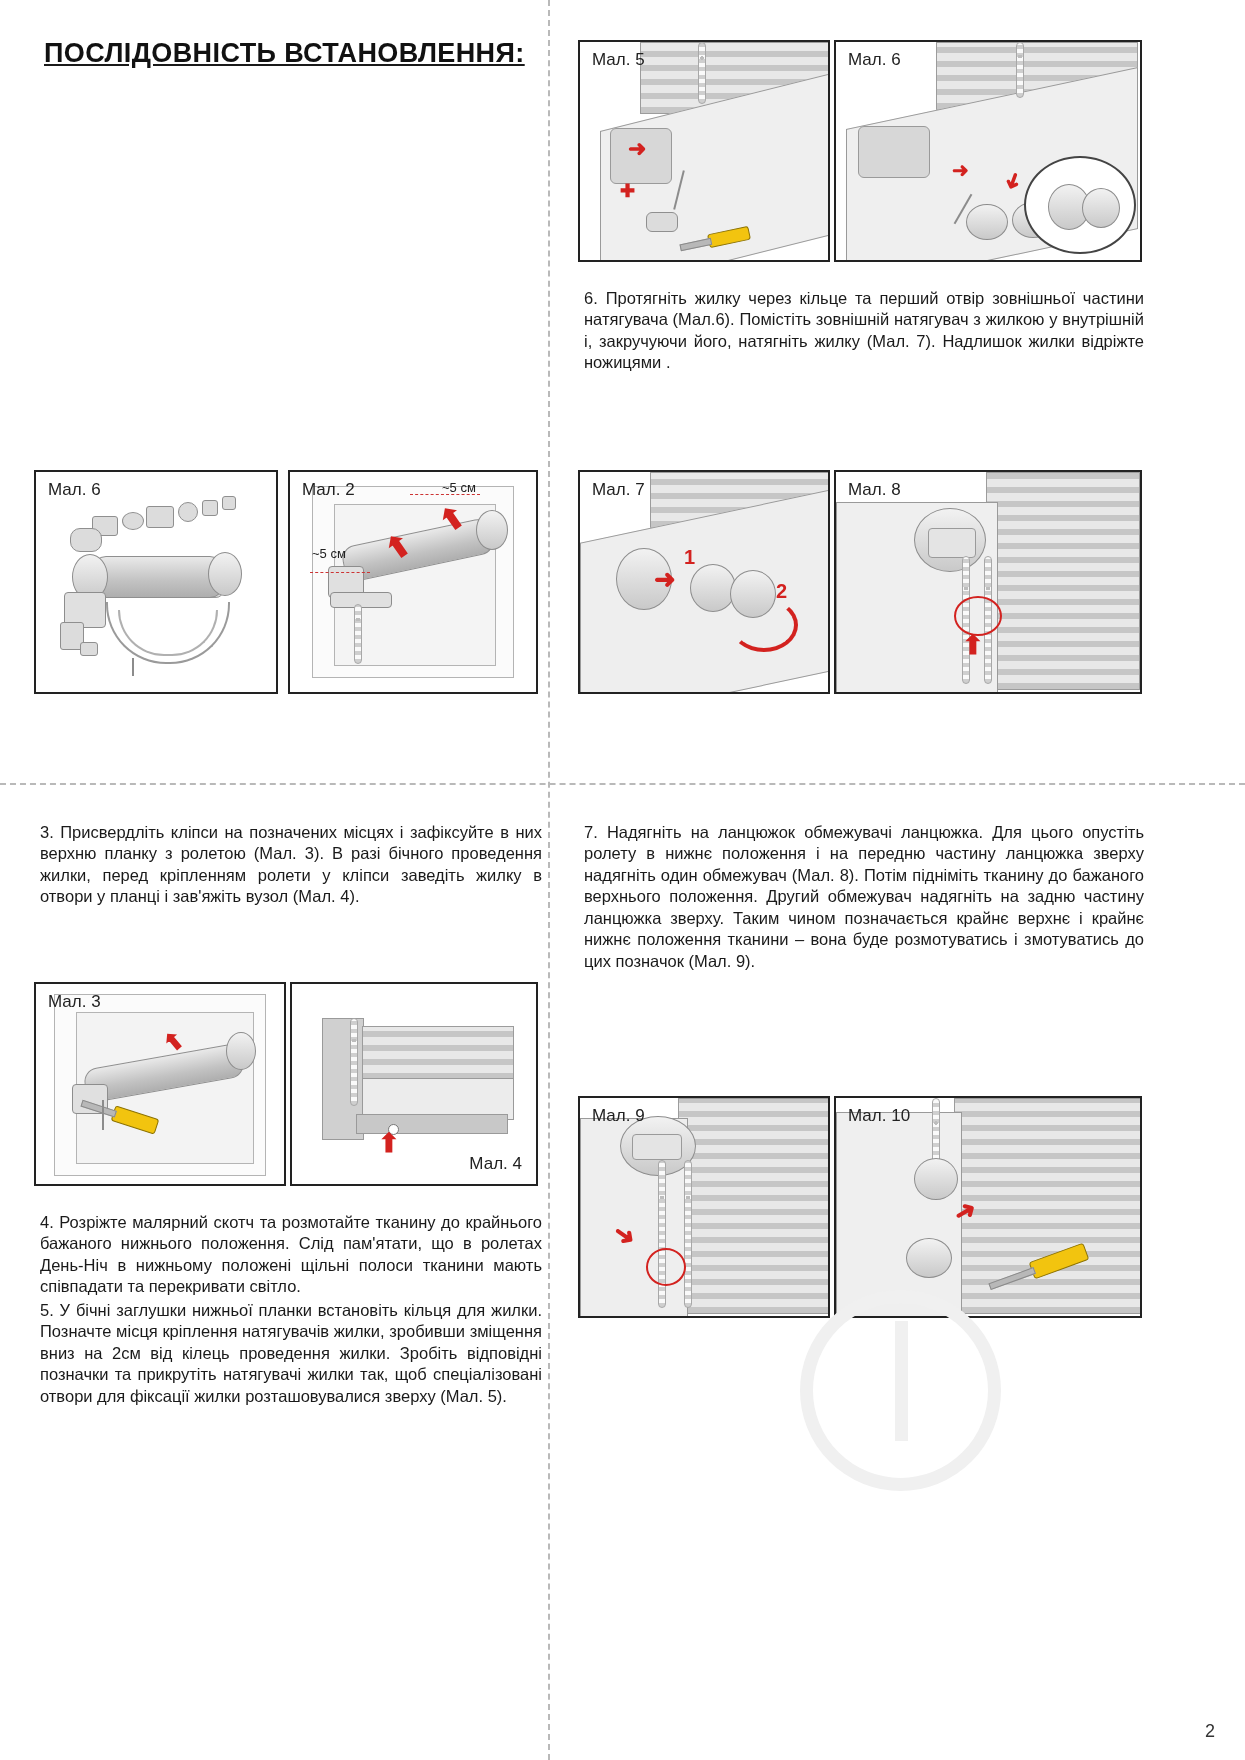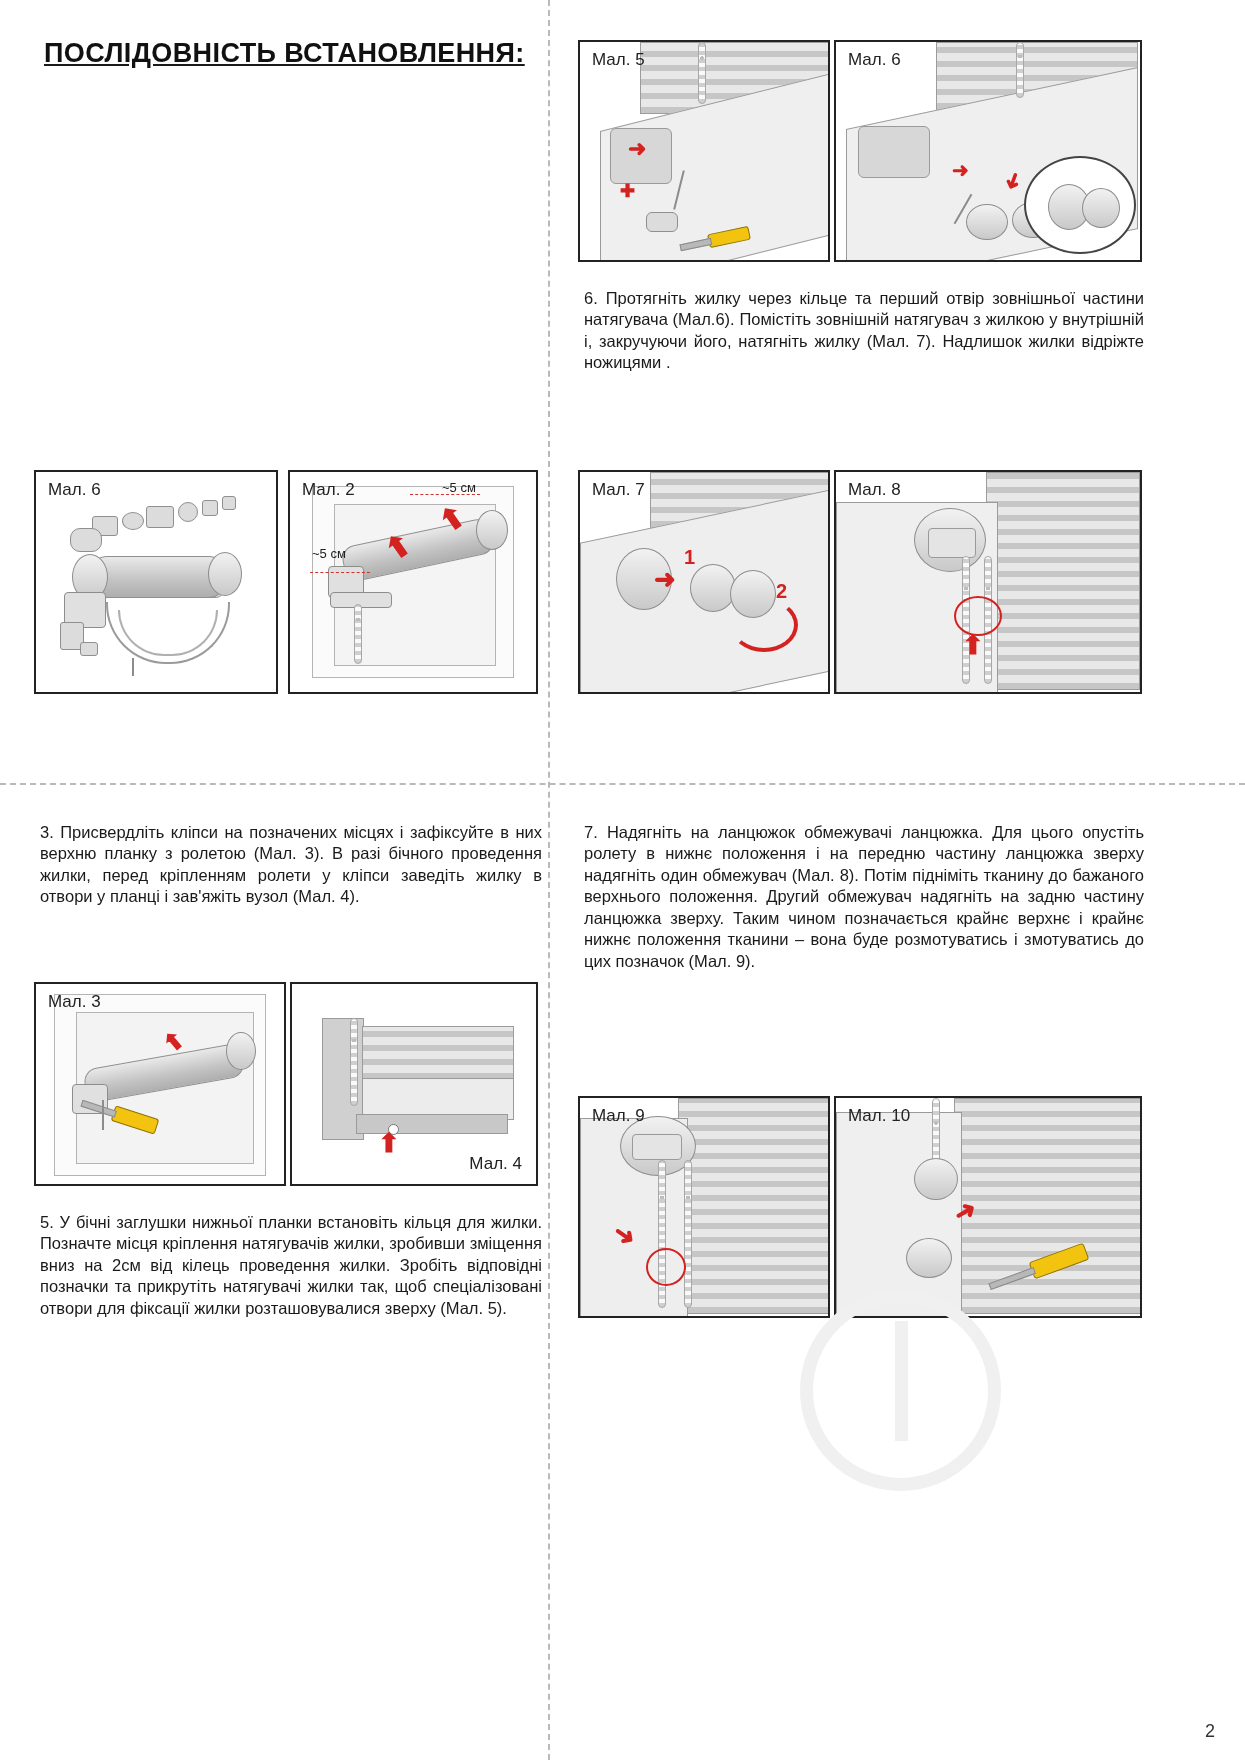--- a/index.html
+++ b/index.html
@@ -298,20 +298,21 @@
       <div class="slab light" style="left:70px; top:94px; width:150px; height:40px;"></div>
       <div class="slab" style="left:64px; top:130px; width:150px; height:18px; background:#c8c8c8;"></div>
       <div class="chain" style="left:58px; top:34px; height:86px;"></div>
       <div style="position:absolute; left:96px; top:140px; width:9px; height:9px; border-radius:50%; background:#fff; border:1px solid #777;"></div>
       <div class="arrow-red" style="left:86px; top:146px; font-size:26px;">⬆</div>
     </div>
     <span class="caption br">Мал. 4</span>
   </div>
 
   <div style="position:absolute; left:34px; top:1212px; width:502px;" class="para-block">
+    <p class="para">4. Розріжте малярний скотч та розмотайте тканину до крайнього бажаного нижнього положення. Слід пам'ятати, що в ролетах День-Ніч в нижньому положені щільні полоси  тканини мають співпадати та перекривати світло.</p>
     <p class="para">5. У бічні заглушки нижньої планки встановіть кільця для жилки. Позначте місця кріплення натягувачів жилки, зробивши зміщення вниз на 2см від кілець проведення жилки. Зробіть відповідні позначки та прикрутіть натягувачі жилки так, щоб спеціалізовані отвори для фіксації жилки розташовувалися зверху (Мал. 5).</p>
   </div>
 
   <div class="fig" style="left:578px; top:40px; width:248px; height:218px;">
     <div class="scene">
       <div class="fabric h" style="left:60px; top:0px; width:190px; height:70px;"></div>
       <div class="slab light" style="left:20px; top:60px; width:230px; height:160px; transform:skewY(-14deg); background:#efefef;"></div>
       <div class="slab" style="left:30px; top:86px; width:60px; height:54px; background:#d7d7d7; border-radius:6px;"></div>
       <div class="chain" style="left:118px; top:0px; height:60px;"></div>
       <div class="smallpart" style="left:66px; top:170px; width:30px; height:18px; border-radius:6px;"></div>

